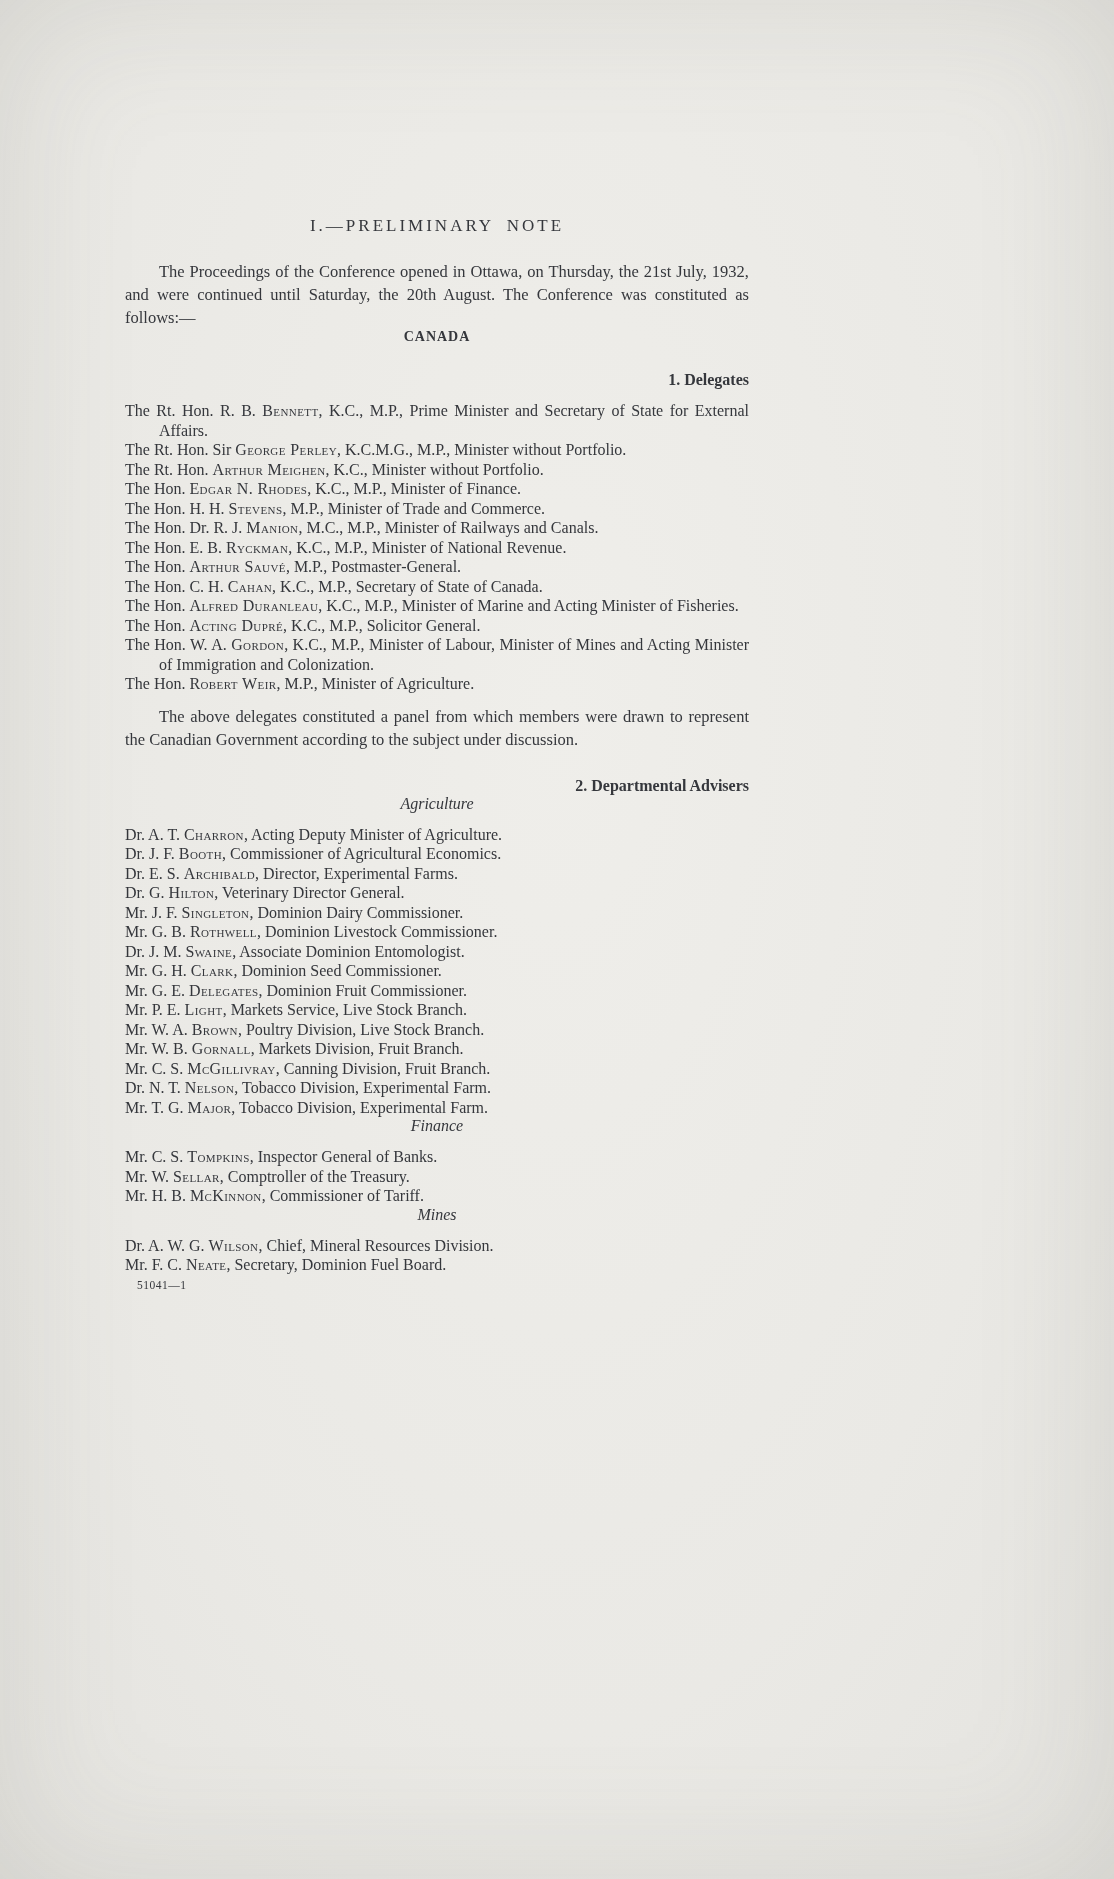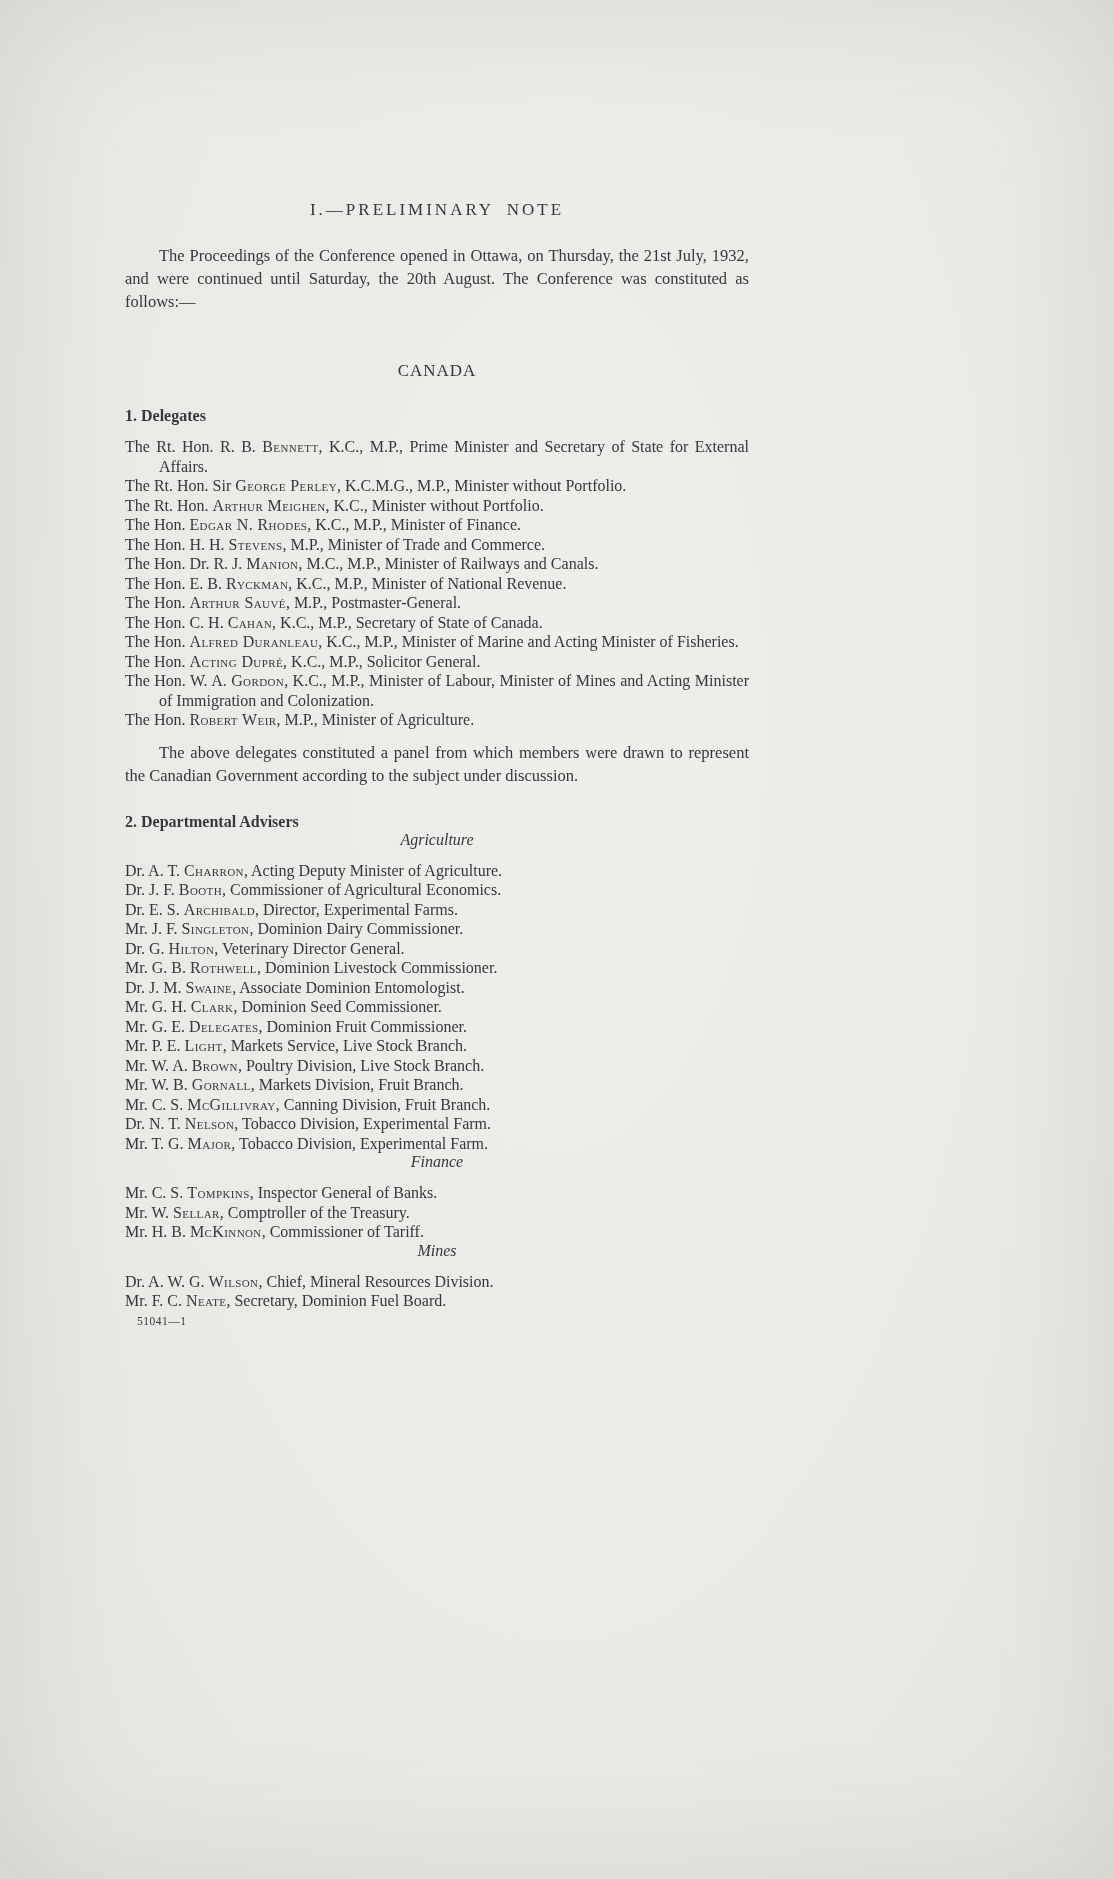--- a/index.html
+++ b/index.html
@@ -19,48 +19,47 @@
   .scan::after {
     content: "";
     position: absolute;
     inset: 0;
     box-shadow: inset 0 0 140px rgba(120, 118, 108, 0.16);
     pointer-events: none;
   }
   .content {
     position: absolute;
     left: 125px;
-    top: 0;
+    top: 16px;
     width: 624px;
   }
   .title {
     margin-top: 200px;
     font-weight: 400;
     font-size: 17px;
     letter-spacing: 3px;
     text-align: center;
     word-spacing: 6px;
   }
   .intro {
     margin-top: 24px;
     font-size: 16.5px;
     line-height: 23px;
     text-align: justify;
   }
   .indent { text-indent: 34px; }
   .country {
-    margin-top: 48px;
     text-align: center;
-    font-size: 17px;
-    font-weight: 400;
+    font-size: 14px;
+    font-weight: 700;
     letter-spacing: 1px;
   }
   .sect {
     margin-top: 26px;
-    text-align: left;
+    text-align: right;
     font-size: 16px;
     font-weight: 700;
   }
   .list { margin-top: 12px; }
   .entry {
     font-size: 16px;
     line-height: 19.5px;
     text-align: justify;
     padding-left: 34px;
     text-indent: -34px;
@@ -137,23 +136,23 @@
 
     <h4 class="group">Agriculture</h4>
     <div class="list">
 
         <p class="entry"><span>Dr. A. T. </span><span class="sc">Charron</span><span>, Acting Deputy Minister of Agriculture.</span></p>
 
         <p class="entry"><span>Dr. J. F. </span><span class="sc">Booth</span><span>, Commissioner of Agricultural Economics.</span></p>
 
         <p class="entry"><span>Dr. E. S. </span><span class="sc">Archibald</span><span>, Director, Experimental Farms.</span></p>
 
+        <p class="entry"><span>Dr. G. </span><span class="sc">Hilton</span><span>, Veterinary Director General.</span></p>
+
         <p class="entry"><span>Mr. J. F. </span><span class="sc">Singleton</span><span>, Dominion Dairy Commissioner.</span></p>
-
-        <p class="entry"><span>Dr. G. </span><span class="sc">Hilton</span><span>, Veterinary Director General.</span></p>
 
         <p class="entry"><span>Mr. G. B. </span><span class="sc">Rothwell</span><span>, Dominion Livestock Commissioner.</span></p>
 
         <p class="entry"><span>Dr. J. M. </span><span class="sc">Swaine</span><span>, Associate Dominion Entomologist.</span></p>
 
         <p class="entry"><span>Mr. G. H. </span><span class="sc">Clark</span><span>, Dominion Seed Commissioner.</span></p>
 
         <p class="entry"><span>Mr. G. E. </span><span class="sc">Delegates</span><span>, Dominion Fruit Commissioner.</span></p>
 
         <p class="entry"><span>Mr. P. E. </span><span class="sc">Light</span><span>, Markets Service, Live Stock Branch.</span></p>

